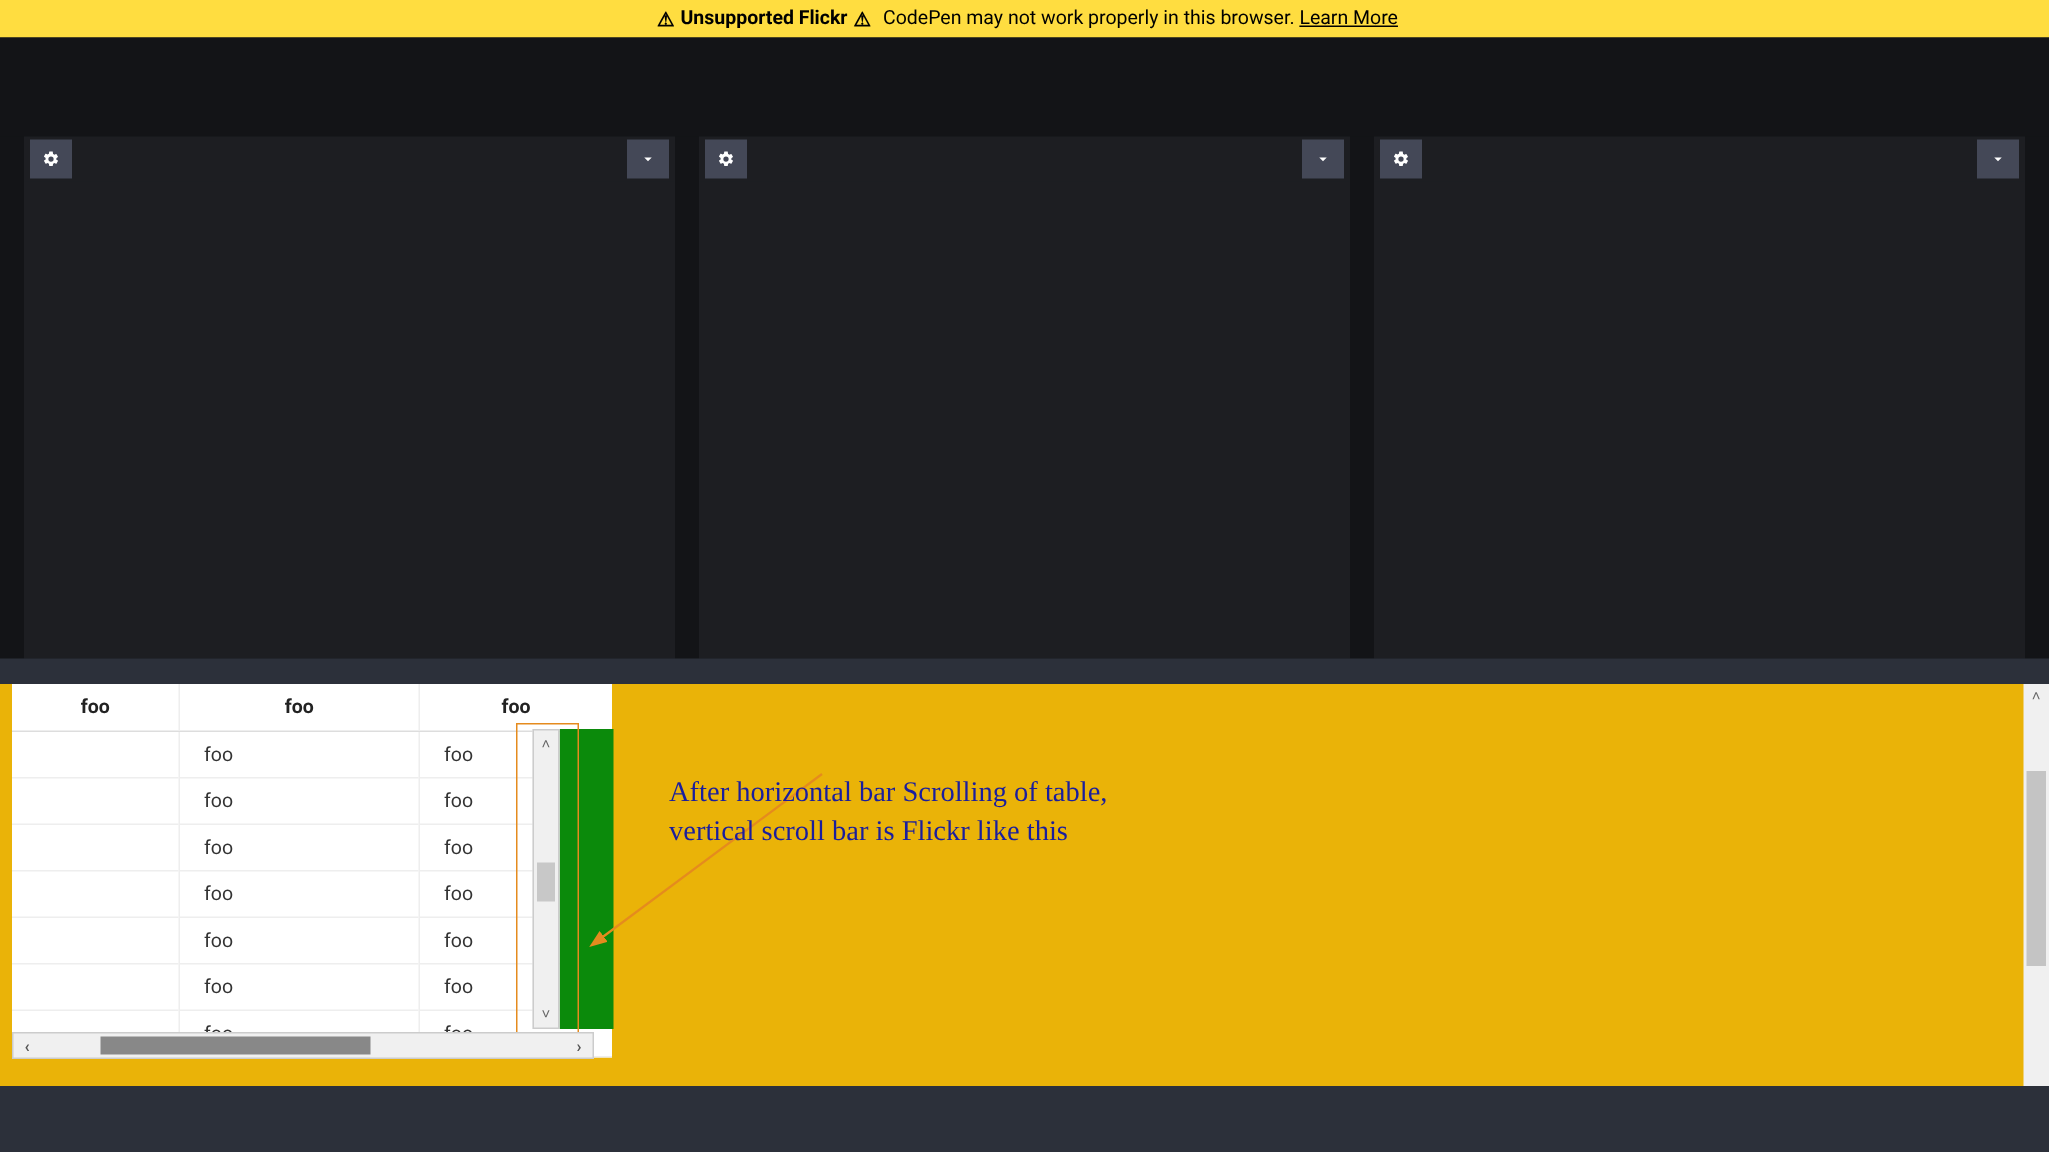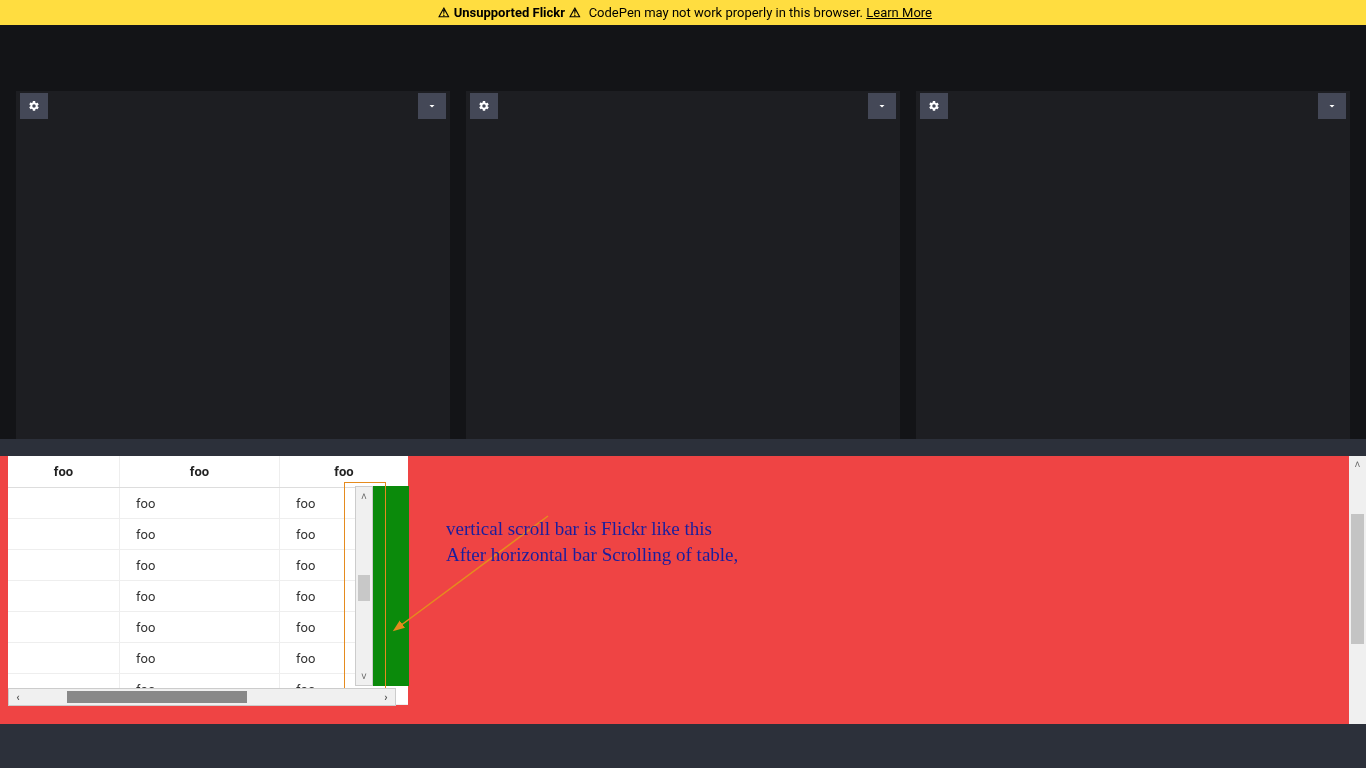--- a/index.html
+++ b/index.html
@@ -21,21 +21,21 @@
 .panel-top{height:30px;display:flex;align-items:center;justify-content:space-between;padding:0 0}
 .icon-btn{width:28px;height:26px;background:#444857;display:flex;align-items:center;justify-content:center;cursor:pointer;margin-left:4px}
 .icon-btn.right{margin-left:0;margin-right:4px}
 .icon-btn svg{width:12px;height:12px;fill:#fff}
 .panel-body{flex:1;background:#1d1e22}
 
 
 .hgap{height:17px;background:#2c303a}
 
 
-.preview{flex:1;background:#ef4444;position:relative;overflow:hidden}
+.preview{flex:1;background:#eab308;position:relative;overflow:hidden}
 
 
 .tbl-wrap{position:absolute;left:8px;top:0;width:400px}
 .tbl-head{display:flex;background:#fff;border-bottom:1px solid #ddd}
 .tbl-head .th{font-weight:700;font-size:13px;color:#222;text-align:center;padding:8px 0}
 .th1{width:112px;border-right:1px solid #eee}
 .th2{width:160px;border-right:1px solid #eee}
 .th3{width:128px}
 .tbl-body{display:flex}
 .col{background:#fff}
@@ -196,22 +196,22 @@
   <svg class="arrow-svg" viewBox="0 0 180 130">
     <defs>
         <marker id="ah" markerWidth="10" markerHeight="10" refX="2" refY="3" orient="auto">
       <path d="M0,0 L0,6 L8,3 z" fill="#e58b1e"></path>
         </marker>
       </defs>
     <line x1="160" y1="10" x2="12" y2="120" stroke="#e58b1e" stroke-width="1.5" marker-end="url(#ah)"></line>
   </svg>
 
   <div class="anno">
+    <div>After horizontal bar Scrolling of table,</div>
     <div>vertical scroll bar is Flickr like this</div>
-    <div>After horizontal bar Scrolling of table,</div>
   </div>
 
   <div class="outer-v">
     <div class="up">˄</div>
     <div class="thumb"></div>
   </div>
 </div>
 
 <div class="footer"></div>
 

